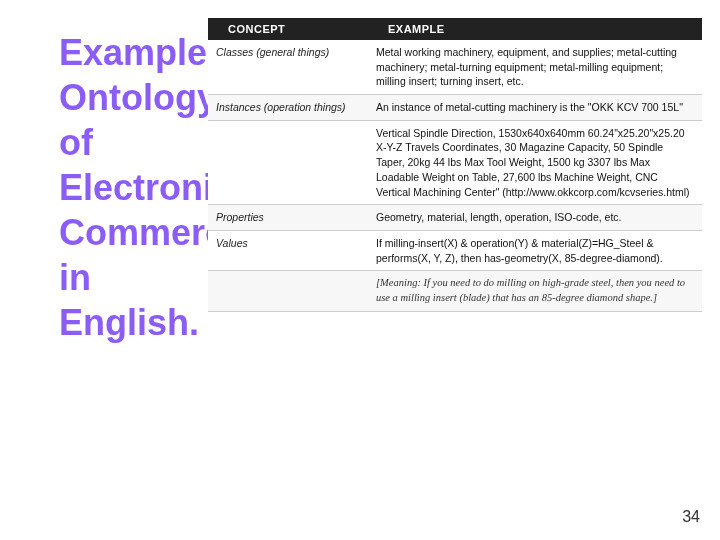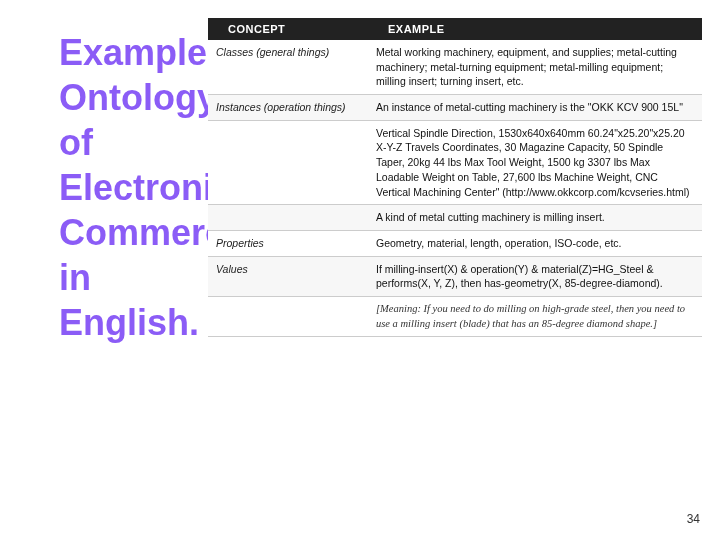--- a/index.html
+++ b/index.html
@@ -72,21 +72,21 @@
       margin-left: 8px;
     }
     td:first-child {
       font-style: italic;
       color: #222222;
     }
     .page-number {
       position: absolute;
       bottom: 14px;
       right: 20px;
-      font-size: 12px;
+      font-size: 16px;
       color: #333333;
       font-weight: normal;
     }
     .italic-note {
       font-style: italic;
       color: #333333;
       font-family: Liberation Serif, serif;
     }
   </style>
 </head>
@@ -104,29 +104,25 @@
           <th>EXAMPLE</th>
         </tr>
       </thead>
       <tbody id="table-body">
       <tr>
             <td>Classes (general things)</td>
             <td>Metal working machinery, equipment, and supplies; metal-cutting machinery; metal-turning equipment; metal-milling equipment; milling insert; turning insert, etc.</td>
           </tr>
           <tr>
             <td>Instances (operation things)</td>
-            <td>An instance of metal-cutting machinery is the "OKK KCV 900 15L"</td>
+            <td>An instance of metal-cutting machinery is the "OKK KCV 700 15L"</td>
           </tr>
           <tr>
             <td></td>
             <td>Vertical Spindle Direction, 1530x640x640mm 60.24"x25.20"x25.20 X-Y-Z Travels Coordinates, 30 Magazine Capacity, 50 Spindle Taper, 20kg 44 lbs Max Tool Weight, 1500 kg 3307 lbs Max Loadable Weight on Table, 27,600 lbs Machine Weight, CNC Vertical Machining Center" (http://www.okkcorp.com/kcvseries.html)</td>
-          </tr>
-          <tr>
-            <td></td>
-            <td>A kind of metal cutting machinery is milling insert.</td>
           </tr>
           <tr>
             <td>Properties</td>
             <td>Geometry, material, length, operation, ISO-code, etc.</td>
           </tr>
           <tr>
             <td>Values</td>
             <td>If milling-insert(X) &amp; operation(Y) &amp; material(Z)=HG_Steel &amp; performs(X, Y, Z), then has-geometry(X, 85-degree-diamond).</td>
           </tr>
           <tr>

